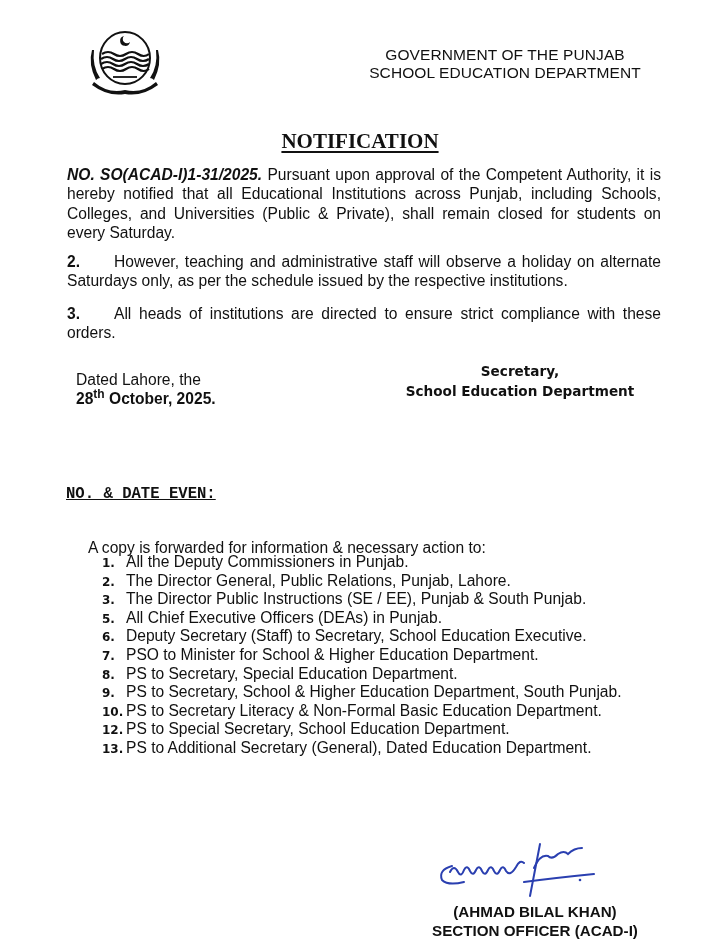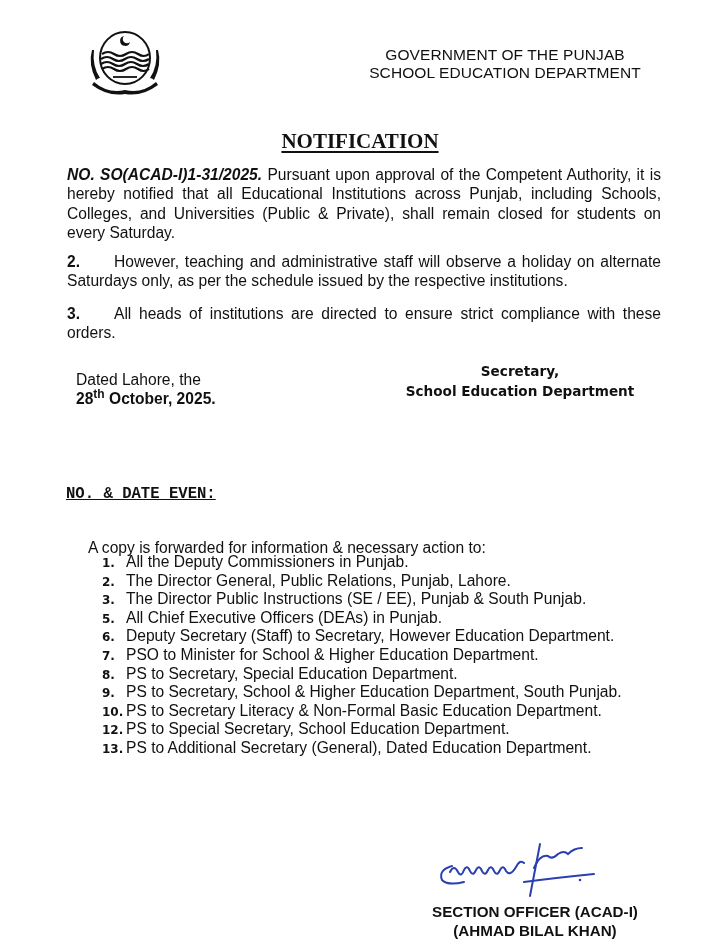--- a/index.html
+++ b/index.html
@@ -77,36 +77,36 @@
 </div>
 
 <div id="even-head" class="abs">NO. &amp; DATE EVEN:</div>
 <div id="fwd" class="abs">A copy is forwarded for information &amp; necessary action to:</div>
 
 <ul id="list" class="abs">
     <li><span class="n">1.</span><span>All the Deputy Commissioners in Punjab.</span></li>
     <li><span class="n">2.</span><span>The Director General, Public Relations, Punjab, Lahore.</span></li>
     <li><span class="n">3.</span><span>The Director Public Instructions (SE / EE), Punjab &amp; South Punjab.</span></li>
     <li><span class="n">5.</span><span>All Chief Executive Officers (DEAs) in Punjab.</span></li>
-    <li><span class="n">6.</span><span>Deputy Secretary (Staff) to Secretary, However Education Department.</span></li>
+    <li><span class="n">6.</span><span>Deputy Secretary (Staff) to Secretary, School Education Executive.</span></li>
     <li><span class="n">7.</span><span>PSO to Minister for School &amp; Higher Education Department.</span></li>
     <li><span class="n">8.</span><span>PS to Secretary, Special Education Department.</span></li>
     <li><span class="n">9.</span><span>PS to Secretary, School &amp; Higher Education Department, South Punjab.</span></li>
     <li><span class="n">10.</span><span>PS to Secretary Literacy &amp; Non-Formal Basic Education Department.</span></li>
     <li><span class="n">12.</span><span>PS to Special Secretary, School Education Department.</span></li>
     <li><span class="n">13.</span><span>PS to Additional Secretary (General), Dated Education Department.</span></li>
   </ul>
 
 <svg id="signature" class="abs" viewBox="0 0 170 60">
   <g fill="none" stroke="#2a3fb0" stroke-width="2" stroke-linecap="round">
     <path d="M22 28 q-14 4 -10 14 q6 6 22 2"></path>
     <path d="M20 34 q4 -8 8 0 q3 6 6 -2 q3 -6 6 1 q3 6 6 -1 q3 -6 6 1 q3 6 6 -1 q3 -6 6 1 q3 6 6 -1 q3 -6 6 1 q4 6 10 -4 q4 -8 8 -4"></path>
     <path d="M104 30 q6 -14 14 -12 q4 4 10 -2 q6 -4 10 0 q6 -6 14 -6"></path>
     <path d="M94 44 q30 -4 70 -8"></path>
     <path d="M110 6 l-10 52"></path>
   </g>
   <circle cx="150" cy="42" r="1.3" fill="#2a3fb0"></circle>
 </svg>
 
 <div id="so" class="abs">
+  <div>(AHMAD BILAL KHAN)</div>
   <div>SECTION OFFICER (ACAD-I)</div>
-  <div>(AHMAD BILAL KHAN)</div>
 </div>
 
 </body></html>

